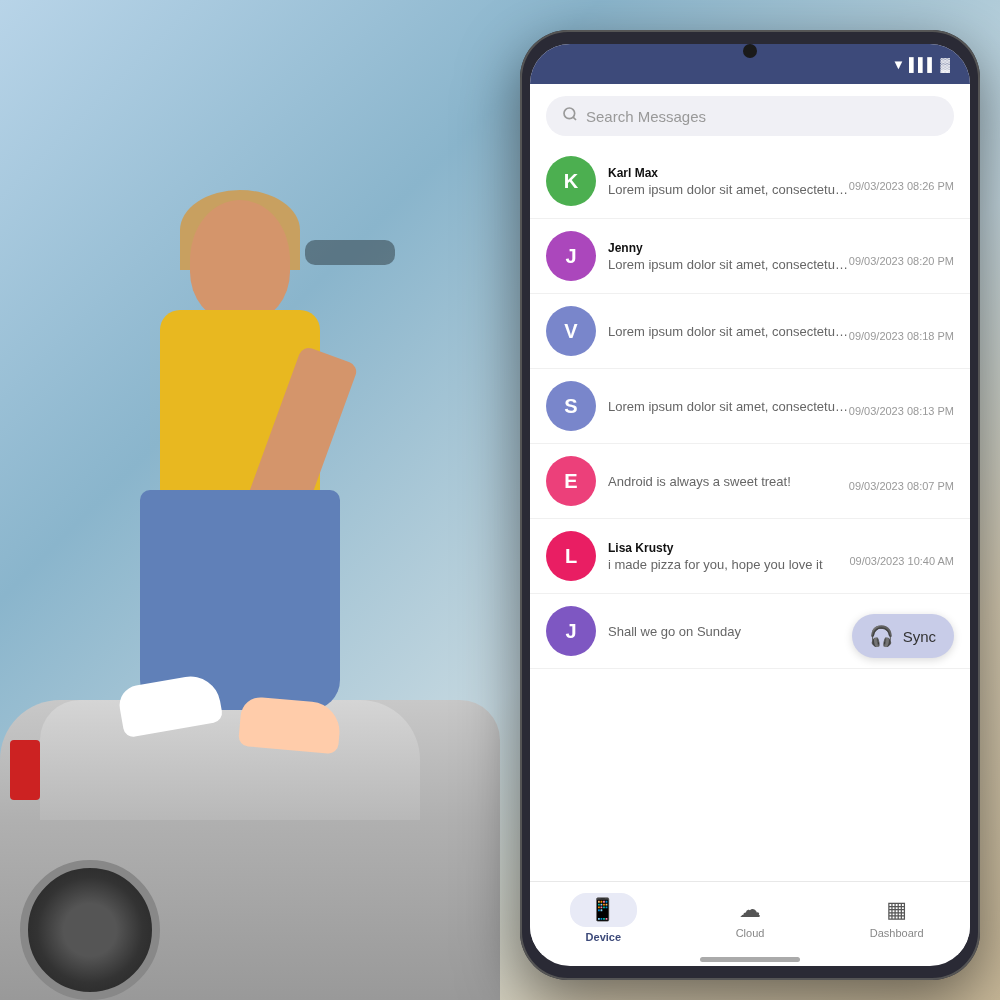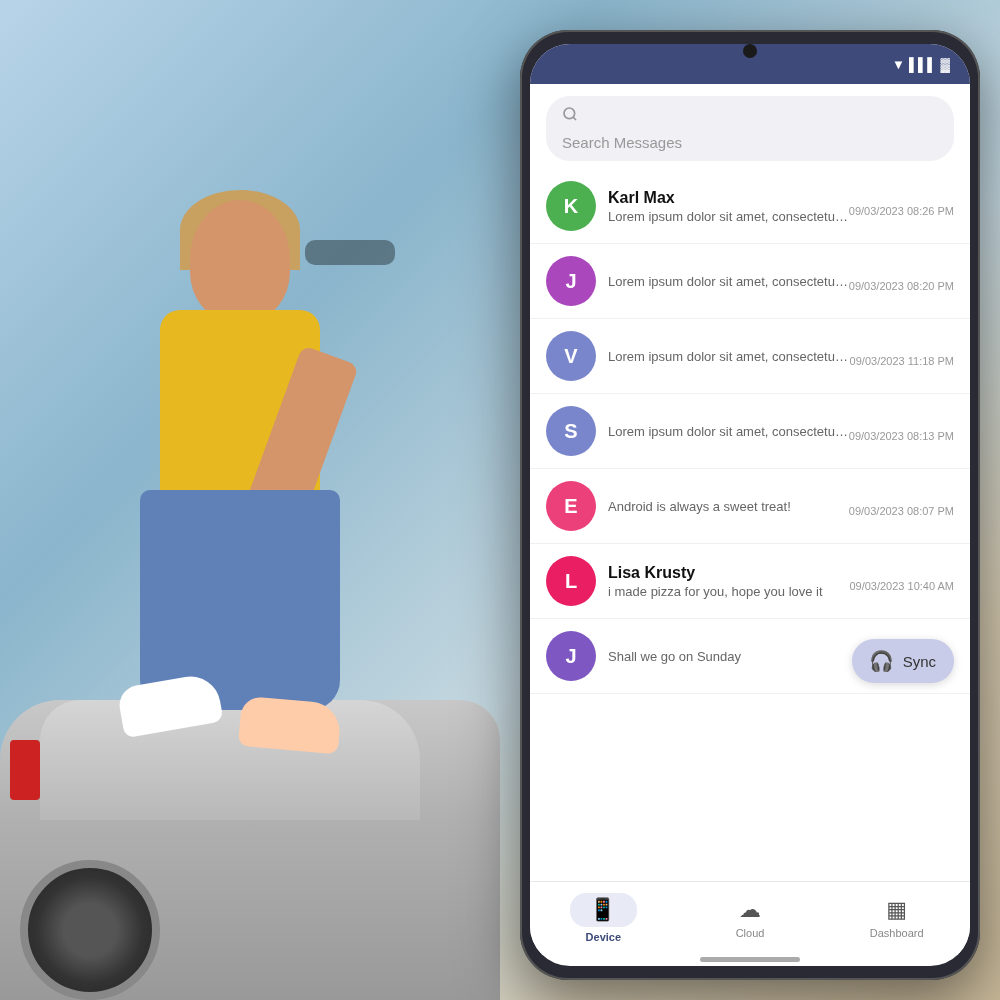--- a/index.html
+++ b/index.html
@@ -223,26 +223,25 @@
     }
 
     
     .search-bar {
       padding: 12px 16px 8px;
       background: #fff;
       flex-shrink: 0;
     }
     .search-input-wrapper {
       display: flex;
-      align-items: flex-start;
+      align-items: center;
       background: #f0f0f5;
       border-radius: 24px;
       padding: 10px 16px;
       gap: 8px;
-      flex-direction: column;
     }
     .search-icon-svg {
       color: #888;
       font-size: 16px;
     }
     .search-placeholder {
       color: #999;
       font-size: 15px;
     }
 
@@ -274,21 +273,21 @@
       font-weight: 600;
       flex-shrink: 0;
       margin-right: 12px;
     }
 
     .message-content {
       flex: 1;
       min-width: 0;
     }
     .message-name {
-      font-size: 16px;
+      font-size: 12px;
       font-weight: 600;
       color: #111;
       margin-bottom: 2px;
     }
     .message-preview {
       font-size: 13px;
       color: #666;
       white-space: nowrap;
       overflow: hidden;
       text-overflow: ellipsis;
@@ -439,33 +438,34 @@
       <div class="message-name">Karl Max</div>
       <div class="message-preview">Lorem ipsum dolor sit amet, consectetur adipiscing</div>
     </div>
     <div class="message-meta">
       <div class="message-time">09/03/2023 08:26 PM</div>
     </div>
   </div>
         <div class="message-item">
     <div class="avatar" style="background-color: #ab47bc">J</div>
     <div class="message-content">
+      <div class="message-name">Jenny</div>
       <div class="message-preview">Lorem ipsum dolor sit amet, consectetur adipiscing</div>
     </div>
     <div class="message-meta">
       <div class="message-time">09/03/2023 08:20 PM</div>
     </div>
   </div>
         <div class="message-item">
     <div class="avatar" style="background-color: #7986cb">V</div>
     <div class="message-content">
       <div class="message-preview">Lorem ipsum dolor sit amet, consectetur adipiscing</div>
     </div>
     <div class="message-meta">
-      <div class="message-time">09/03/2023 11:18 PM</div>
+      <div class="message-time">09/09/2023 08:18 PM</div>
     </div>
   </div>
         <div class="message-item">
     <div class="avatar" style="background-color: #7986cb">S</div>
     <div class="message-content">
       <div class="message-preview">Lorem ipsum dolor sit amet, consectetur adipiscing</div>
     </div>
     <div class="message-meta">
       <div class="message-time">09/03/2023 08:13 PM</div>
     </div>

